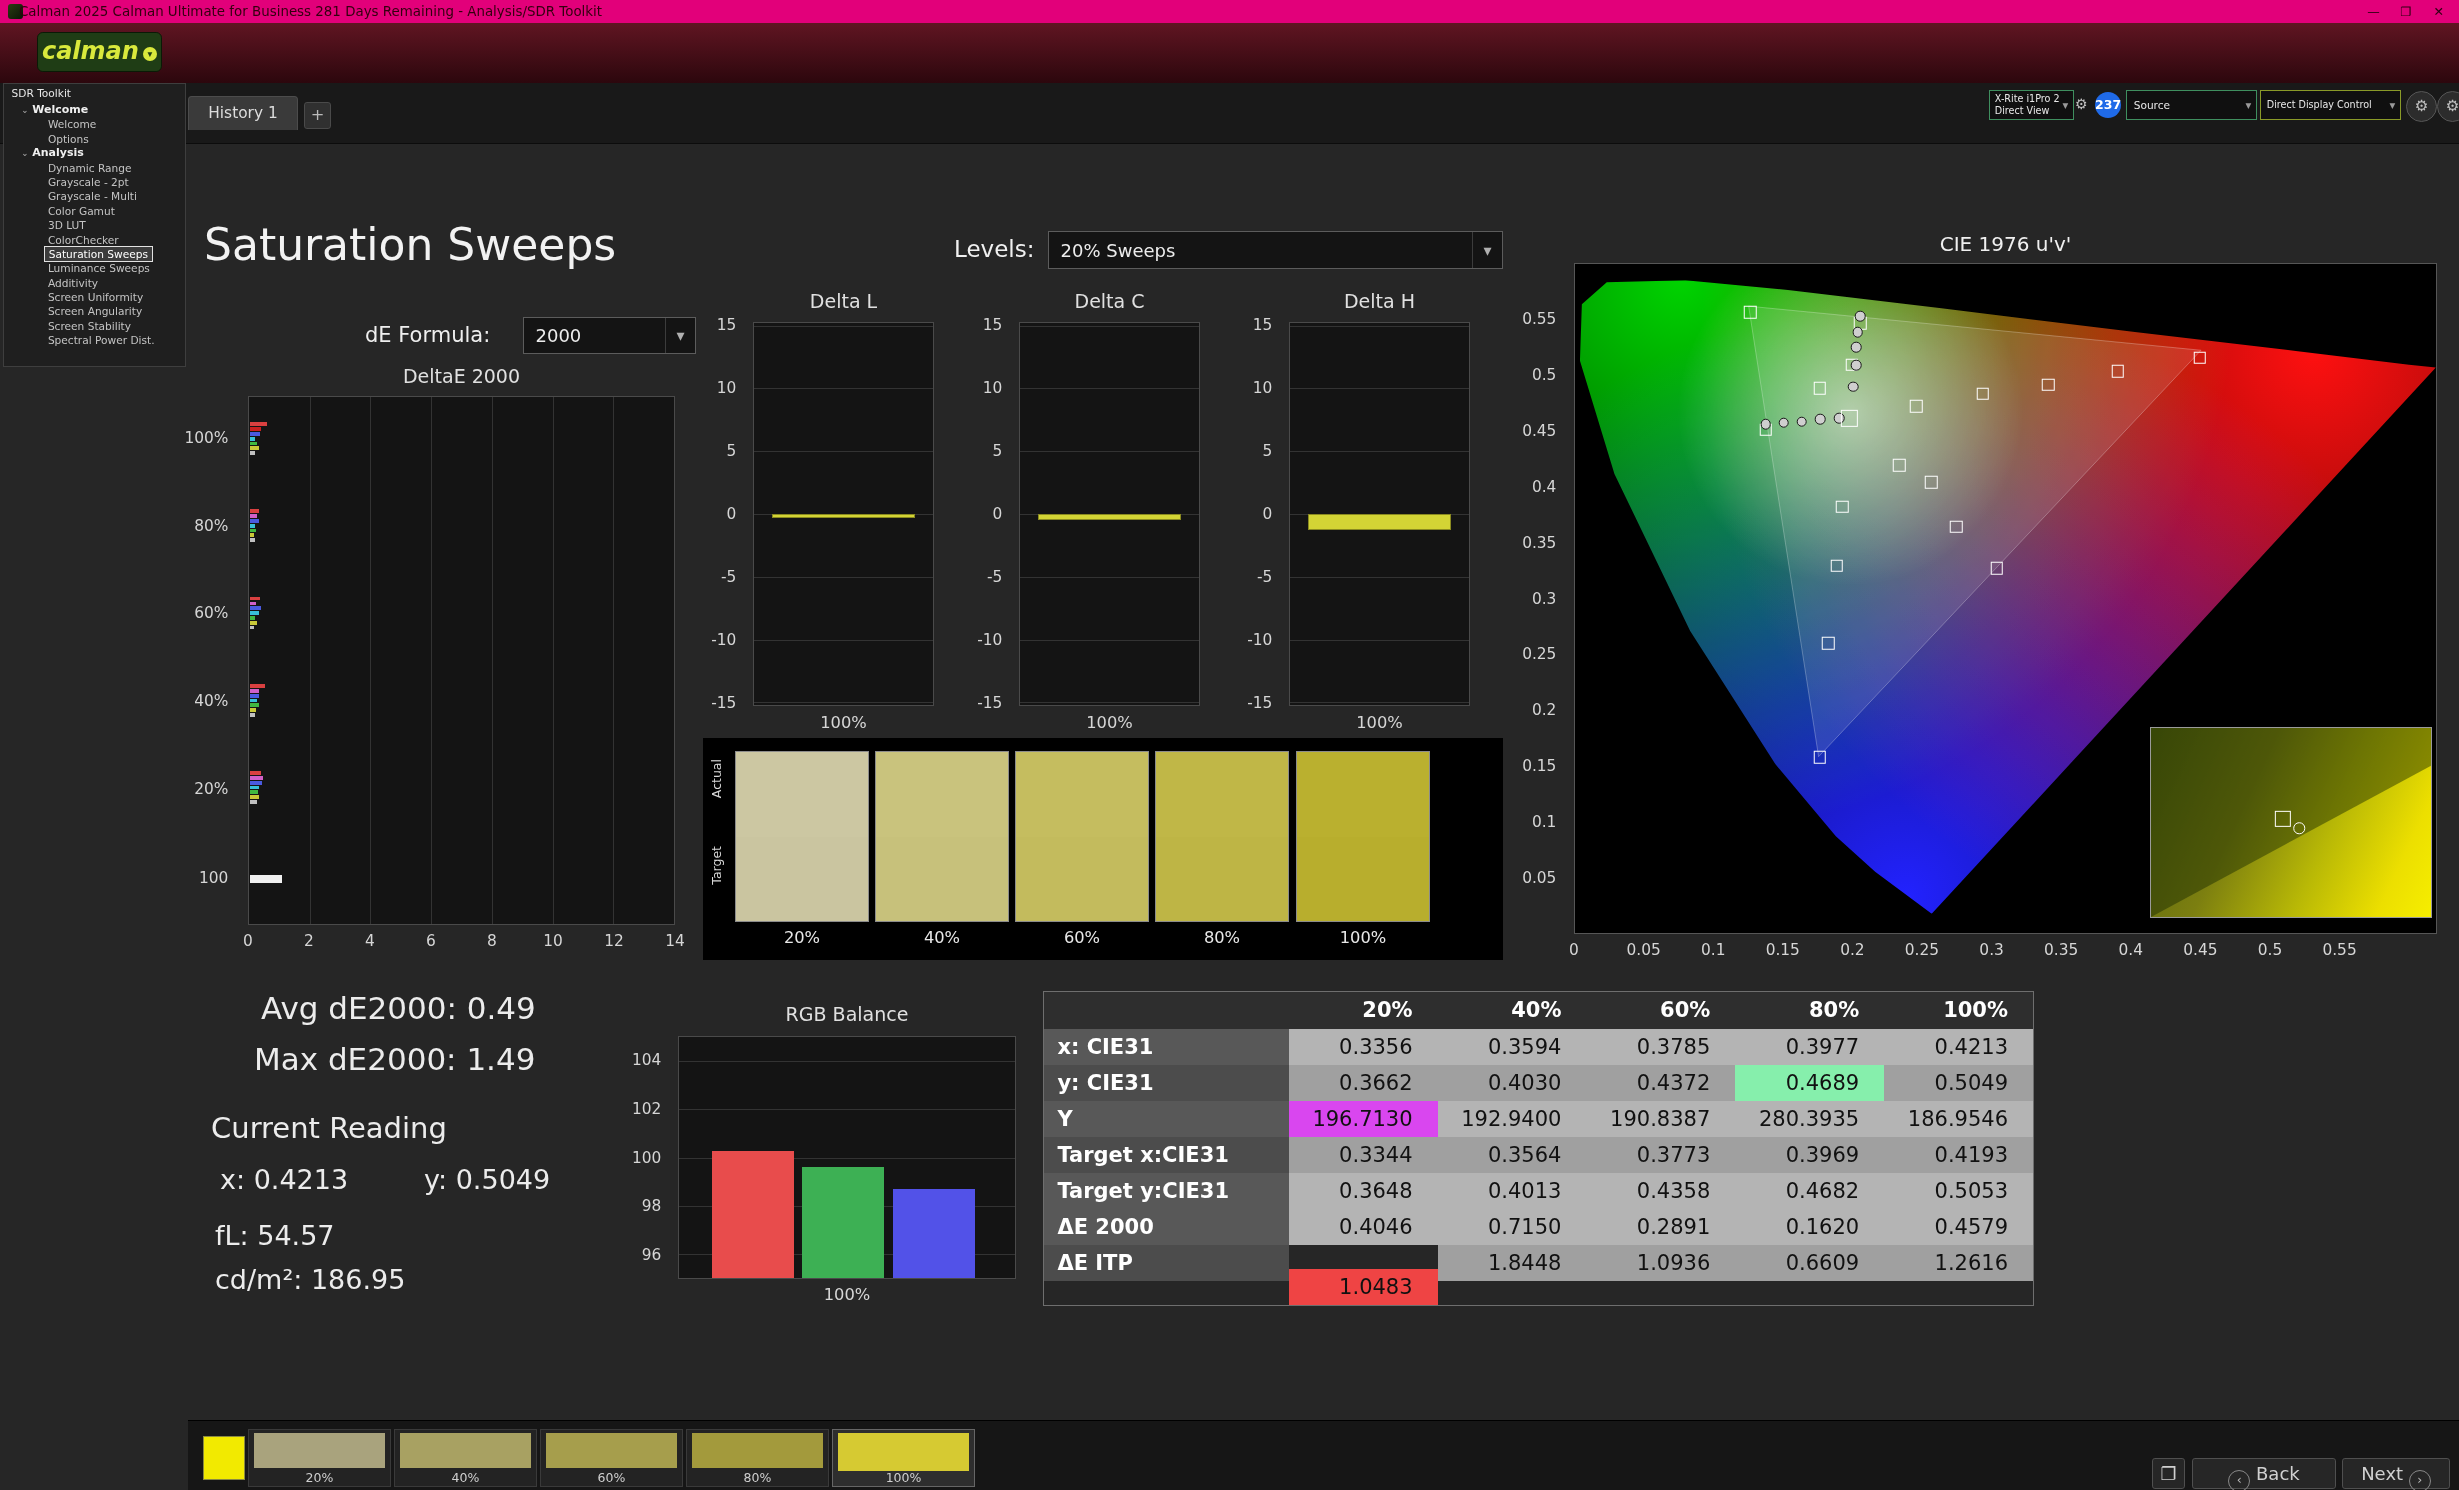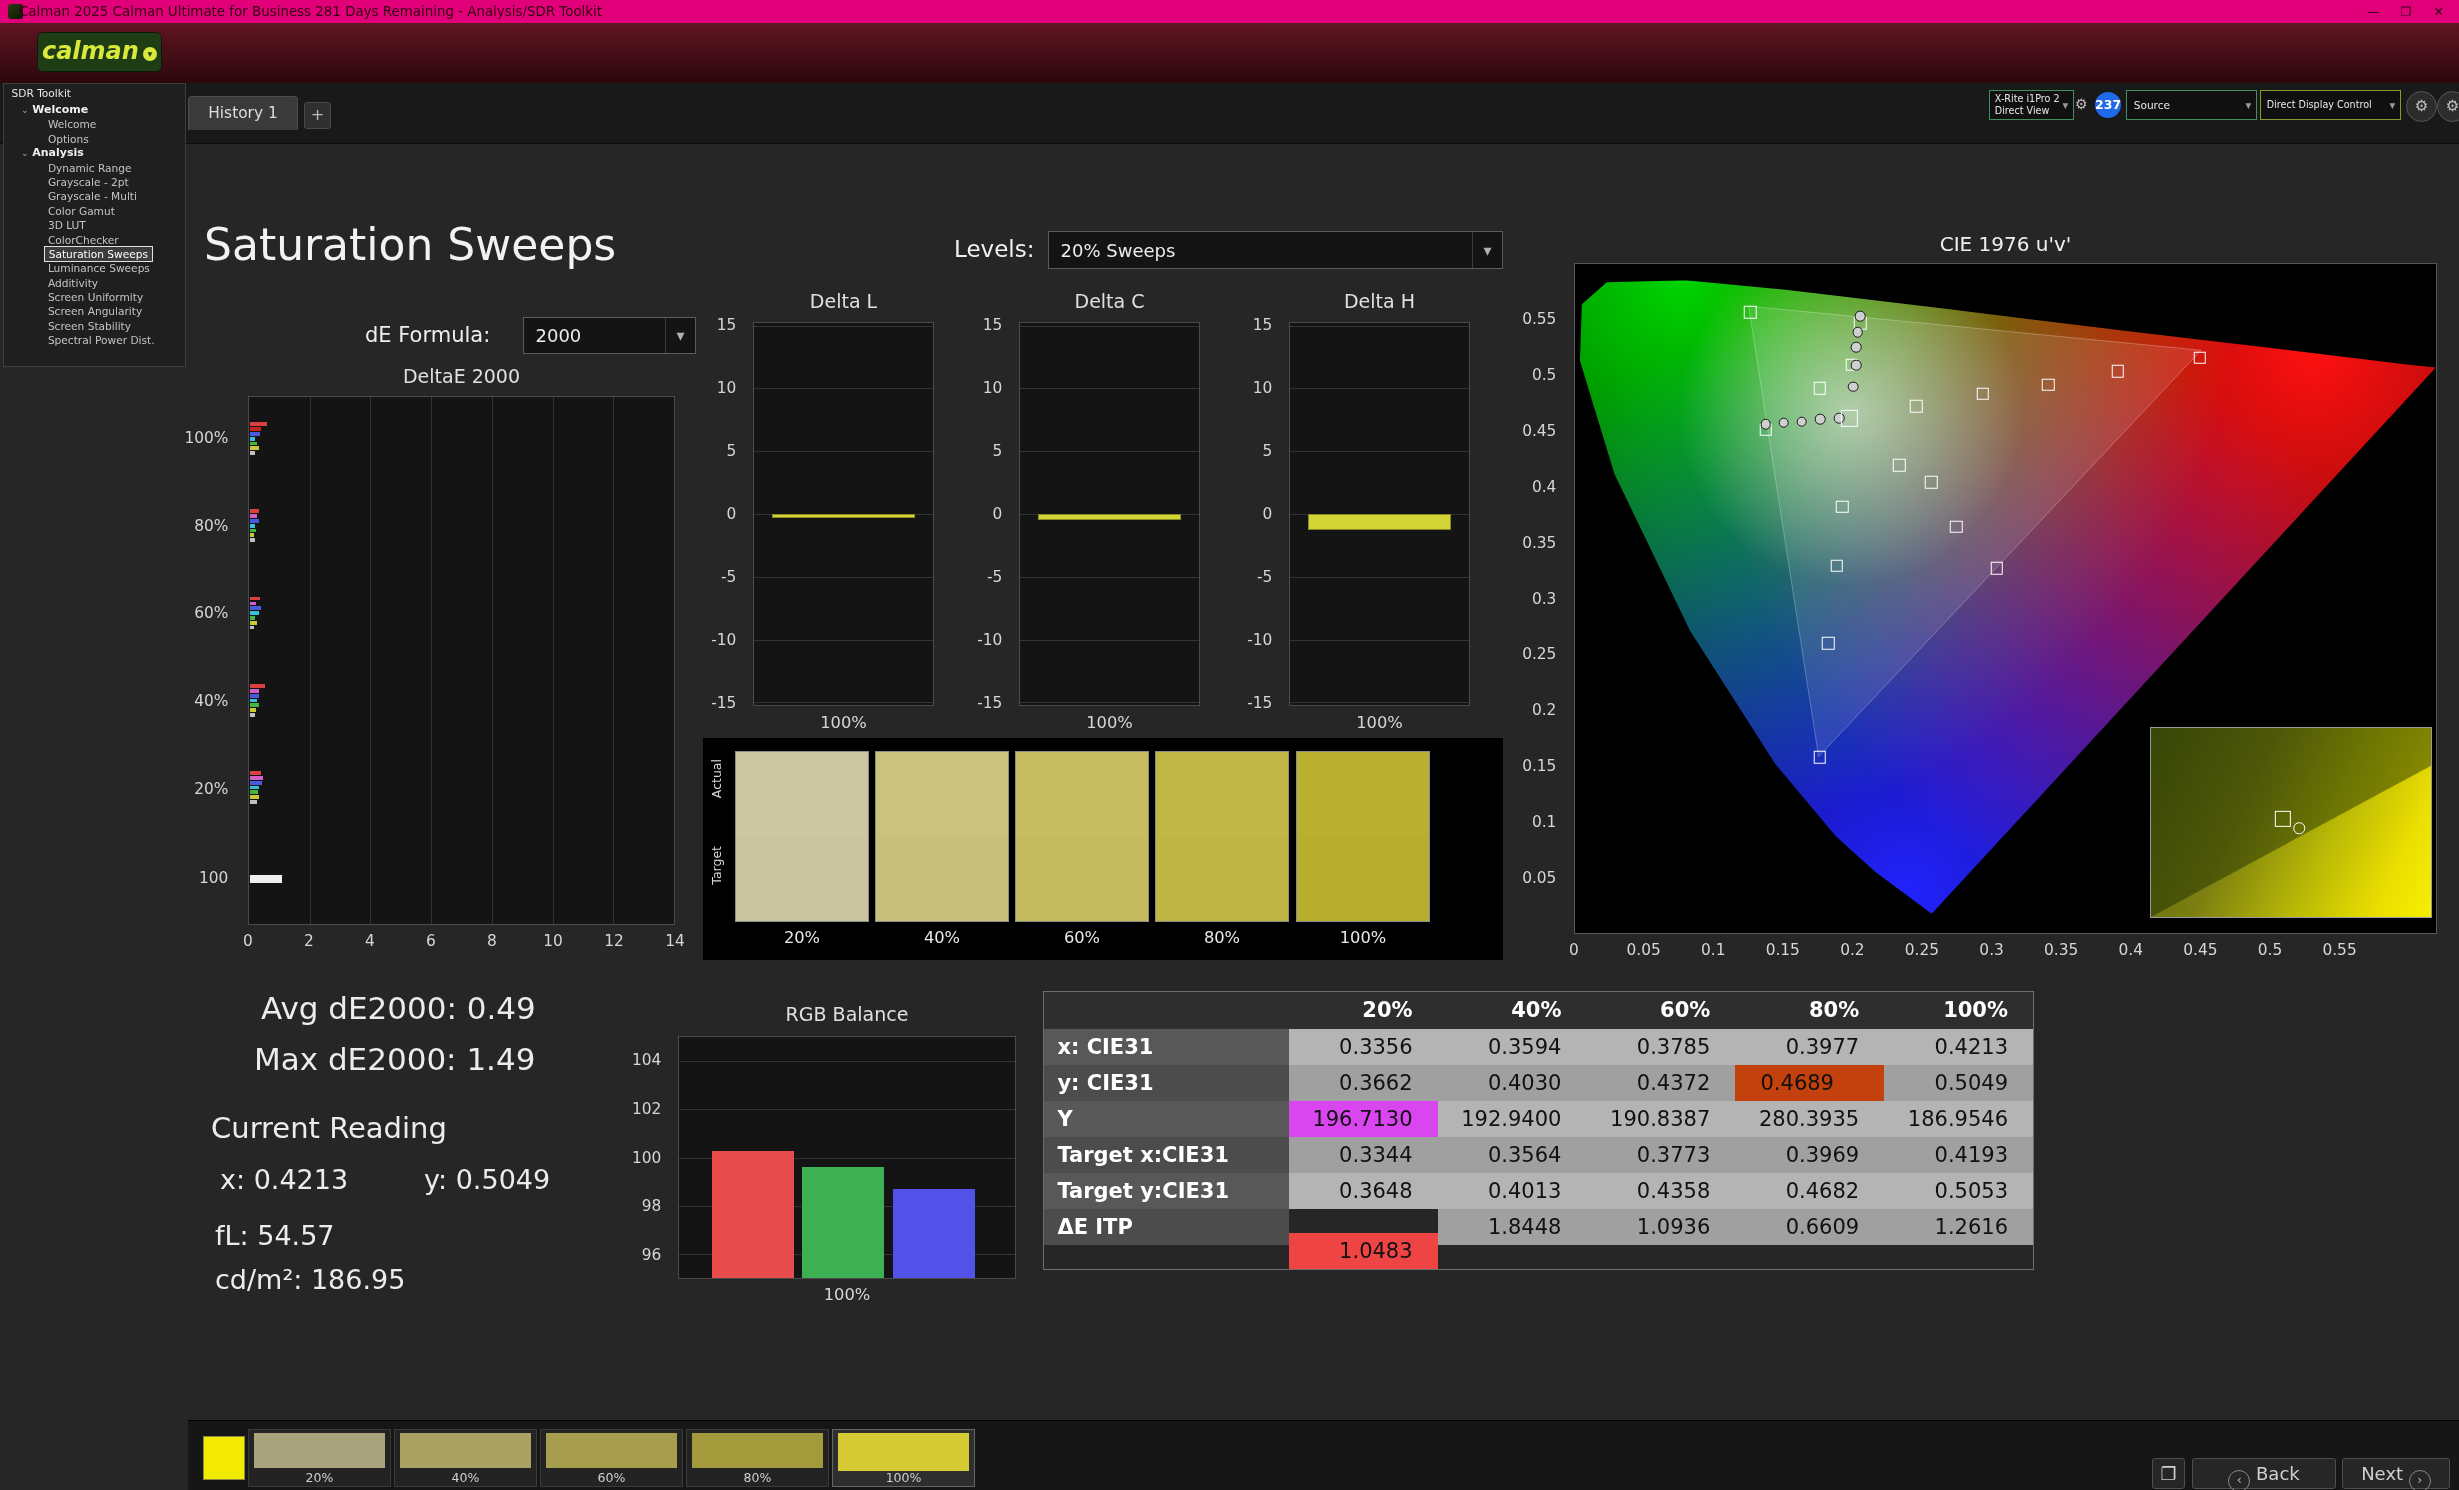--- a/index.html
+++ b/index.html
@@ -462,21 +462,21 @@
         <div class="tcell" style="width: 149px; background: rgb(180, 180, 180);">0.3594</div>
         <div class="tcell" style="width: 149px; background: rgb(180, 180, 180);">0.3785</div>
         <div class="tcell" style="width: 149px; background: rgb(180, 180, 180);">0.3977</div>
         <div class="tcell" style="width: 149px; background: rgb(180, 180, 180);">0.4213</div>
       </div>
       <div class="trow">
         <div class="tlabel" style="background: rgb(76, 76, 76);">y: CIE31</div>
         <div class="tcell" style="width: 149px; background: rgb(160, 160, 160);">0.3662</div>
         <div class="tcell" style="width: 149px; background: rgb(160, 160, 160);">0.4030</div>
         <div class="tcell" style="width: 149px; background: rgb(160, 160, 160);">0.4372</div>
-        <div class="tcell" style="width: 149px; background: #c2410c; text-align: center;">0.4689</div>
+        <div class="tcell" style="width: 149px; background: #86efac;">0.4689</div>
         <div class="tcell" style="width: 149px; background: rgb(160, 160, 160);">0.5049</div>
       </div>
       <div class="trow">
         <div class="tlabel" style="background: rgb(88, 88, 88);">Y</div>
         <div class="tcell" style="width: 149px; background: #d946ef;">196.7130</div>
         <div class="tcell" style="width: 149px; background: rgb(180, 180, 180);">192.9400</div>
         <div class="tcell" style="width: 149px; background: rgb(180, 180, 180);">190.8387</div>
         <div class="tcell" style="width: 149px; background: rgb(180, 180, 180);">280.3935</div>
         <div class="tcell" style="width: 149px; background: rgb(180, 180, 180);">186.9546</div>
       </div>
@@ -490,20 +490,28 @@
       </div>
       <div class="trow">
         <div class="tlabel" style="background: rgb(88, 88, 88);">Target y:CIE31</div>
         <div class="tcell" style="width: 149px; background: rgb(180, 180, 180);">0.3648</div>
         <div class="tcell" style="width: 149px; background: rgb(180, 180, 180);">0.4013</div>
         <div class="tcell" style="width: 149px; background: rgb(180, 180, 180);">0.4358</div>
         <div class="tcell" style="width: 149px; background: rgb(180, 180, 180);">0.4682</div>
         <div class="tcell" style="width: 149px; background: rgb(180, 180, 180);">0.5053</div>
       </div>
       <div class="trow">
+        <div class="tlabel" style="background: rgb(88, 88, 88);">ΔE 2000</div>
+        <div class="tcell" style="width: 149px; background: rgb(180, 180, 180);">0.4046</div>
+        <div class="tcell" style="width: 149px; background: rgb(180, 180, 180);">0.7150</div>
+        <div class="tcell" style="width: 149px; background: rgb(180, 180, 180);">0.2891</div>
+        <div class="tcell" style="width: 149px; background: rgb(180, 180, 180);">0.1620</div>
+        <div class="tcell" style="width: 149px; background: rgb(180, 180, 180);">0.4579</div>
+      </div>
+      <div class="trow">
         <div class="tlabel" style="background: rgb(76, 76, 76);">ΔE ITP</div>
         <div class="tcell" style="width: 149px; background: #ef4444; margin-top: 24px;">1.0483</div>
         <div class="tcell" style="width: 149px; background: rgb(160, 160, 160);">1.8448</div>
         <div class="tcell" style="width: 149px; background: rgb(160, 160, 160);">1.0936</div>
         <div class="tcell" style="width: 149px; background: rgb(160, 160, 160);">0.6609</div>
         <div class="tcell" style="width: 149px; background: rgb(160, 160, 160);">1.2616</div>
       </div>
     </div>
 
   <div class="strip">

